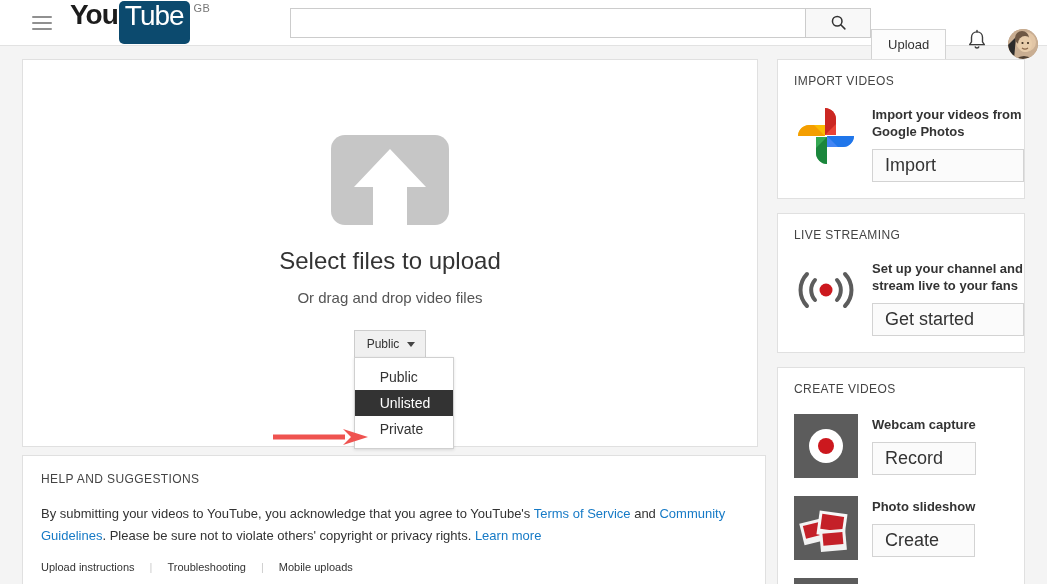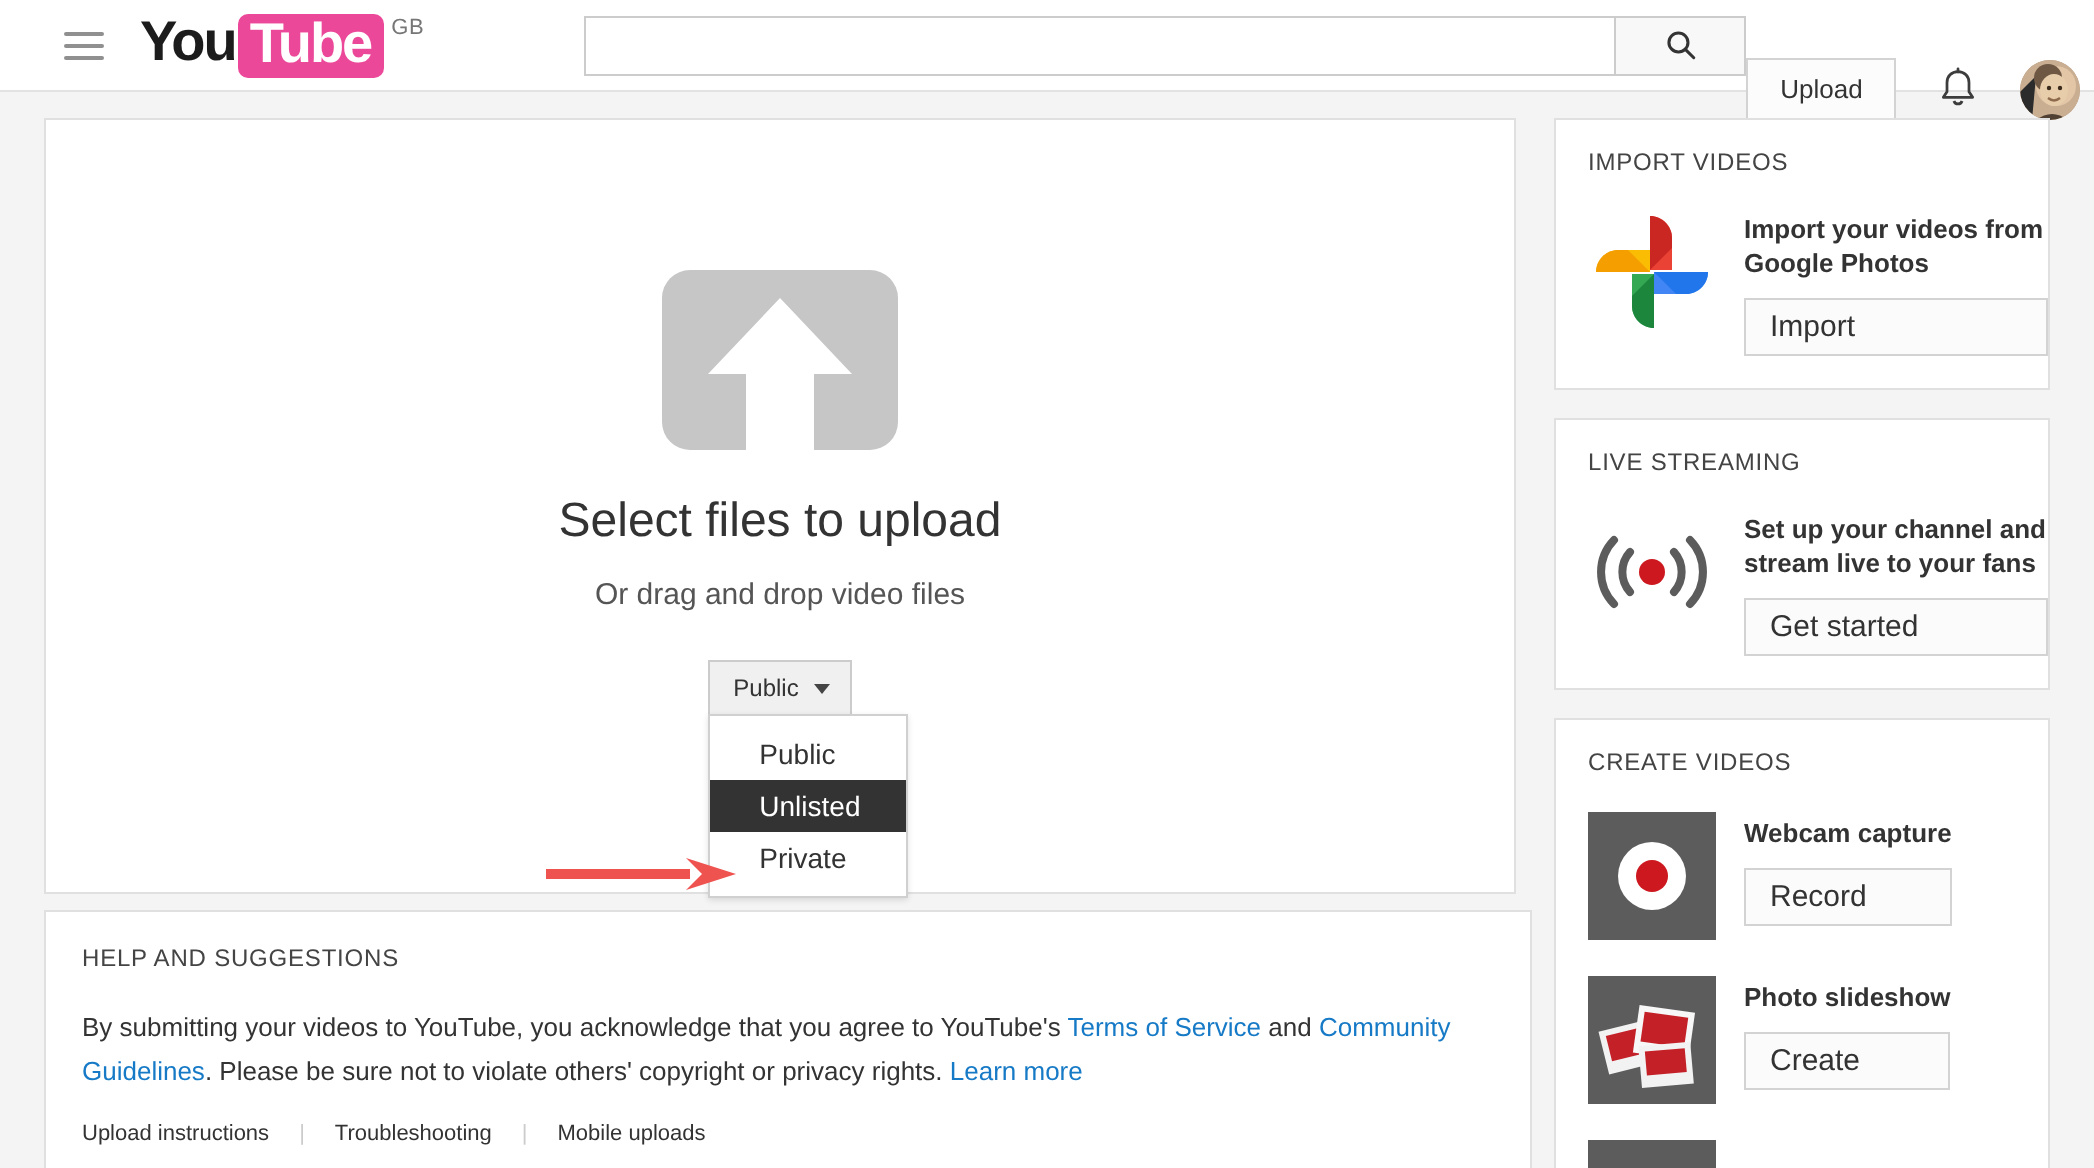--- a/index.html
+++ b/index.html
@@ -27,24 +27,24 @@
   }
   .hamburger span { display: block; height: 2px; width: 20px; background: #909090; border-radius: 1px; }
 
   .logo-wrap { display: flex; align-items: flex-start; cursor: pointer; }
   .logo-you {
     font-family: "Liberation Sans", sans-serif;
     font-weight: bold; font-size: 28px; color: #1c1c1c;
     letter-spacing: -1px; line-height: 28px;
   }
   .logo-tube {
-    background: #ec4899; color: #ffffff;
-    font-weight: bold; font-size: 28px;
+    background: #0c4a6e; color: #ffffff;
+    font-weight: normal; font-size: 28px;
     line-height: 28px;
-    padding: 1px 6px 3px 6px;
+    padding: 1px 6px 14px 6px;
     border-radius: 5px;
     letter-spacing: -1px;
     margin-left: 1px;
   }
   .logo-cc {
     font-size: 11px; color: #767676; margin-left: 4px; margin-top: 1px;
     letter-spacing: 0.3px;
   }
 
   .search-group { display: flex; margin-left: 80px; }
@@ -59,21 +59,21 @@
   .search-btn {
     width: 66px; height: 30px;
     border: 1px solid #ccc;
     background: #f8f8f8;
     display: flex; align-items: center; justify-content: center;
     cursor: pointer;
   }
 
   .header-right {
     margin-left: auto; margin-right: 22px;
-    display: flex; align-items: center; gap: 20px; margin-top: 44px;
+    display: flex; align-items: flex-start; gap: 20px; margin-top: 44px;
   }
   .upload-btn {
     border: 1px solid #d3d3d3;
     background: #fcfcfc;
     font-size: 13px; color: #333;
     padding: 7px 16px;
     cursor: pointer;
     font-family: "Liberation Sans", sans-serif;
   }
   .bell { cursor: pointer; display: flex; align-items: center; }
@@ -164,21 +164,21 @@
     padding: 14px 0 16px 16px;
     margin-bottom: 14px;
   }
   .rail-row { display: flex; margin-top: 16px; }
   .rail-icon { width: 64px; height: 64px; flex: 0 0 64px; position: relative; }
   .rail-text { margin-left: 14px; padding-top: 2px; }
   .rail-title { font-size: 13px; color: #333; font-weight: bold; line-height: 17px; }
   .rail-btn {
     margin-top: 9px;
     border: 1px solid #d3d3d3; background: #fbfbfb;
-    font-size: 15px; color: #333;
+    font-size: 18px; color: #333;
     padding: 5px 12px; cursor: pointer;
     font-family: "Liberation Sans", sans-serif;
   }
   .thumb-box { width: 64px; height: 64px; background: #5c5c5c; position: relative; }
   .cv-row { display: flex; margin-top: 18px; }
 </style>
 </head>
 <body>
 
 <div class="header">

